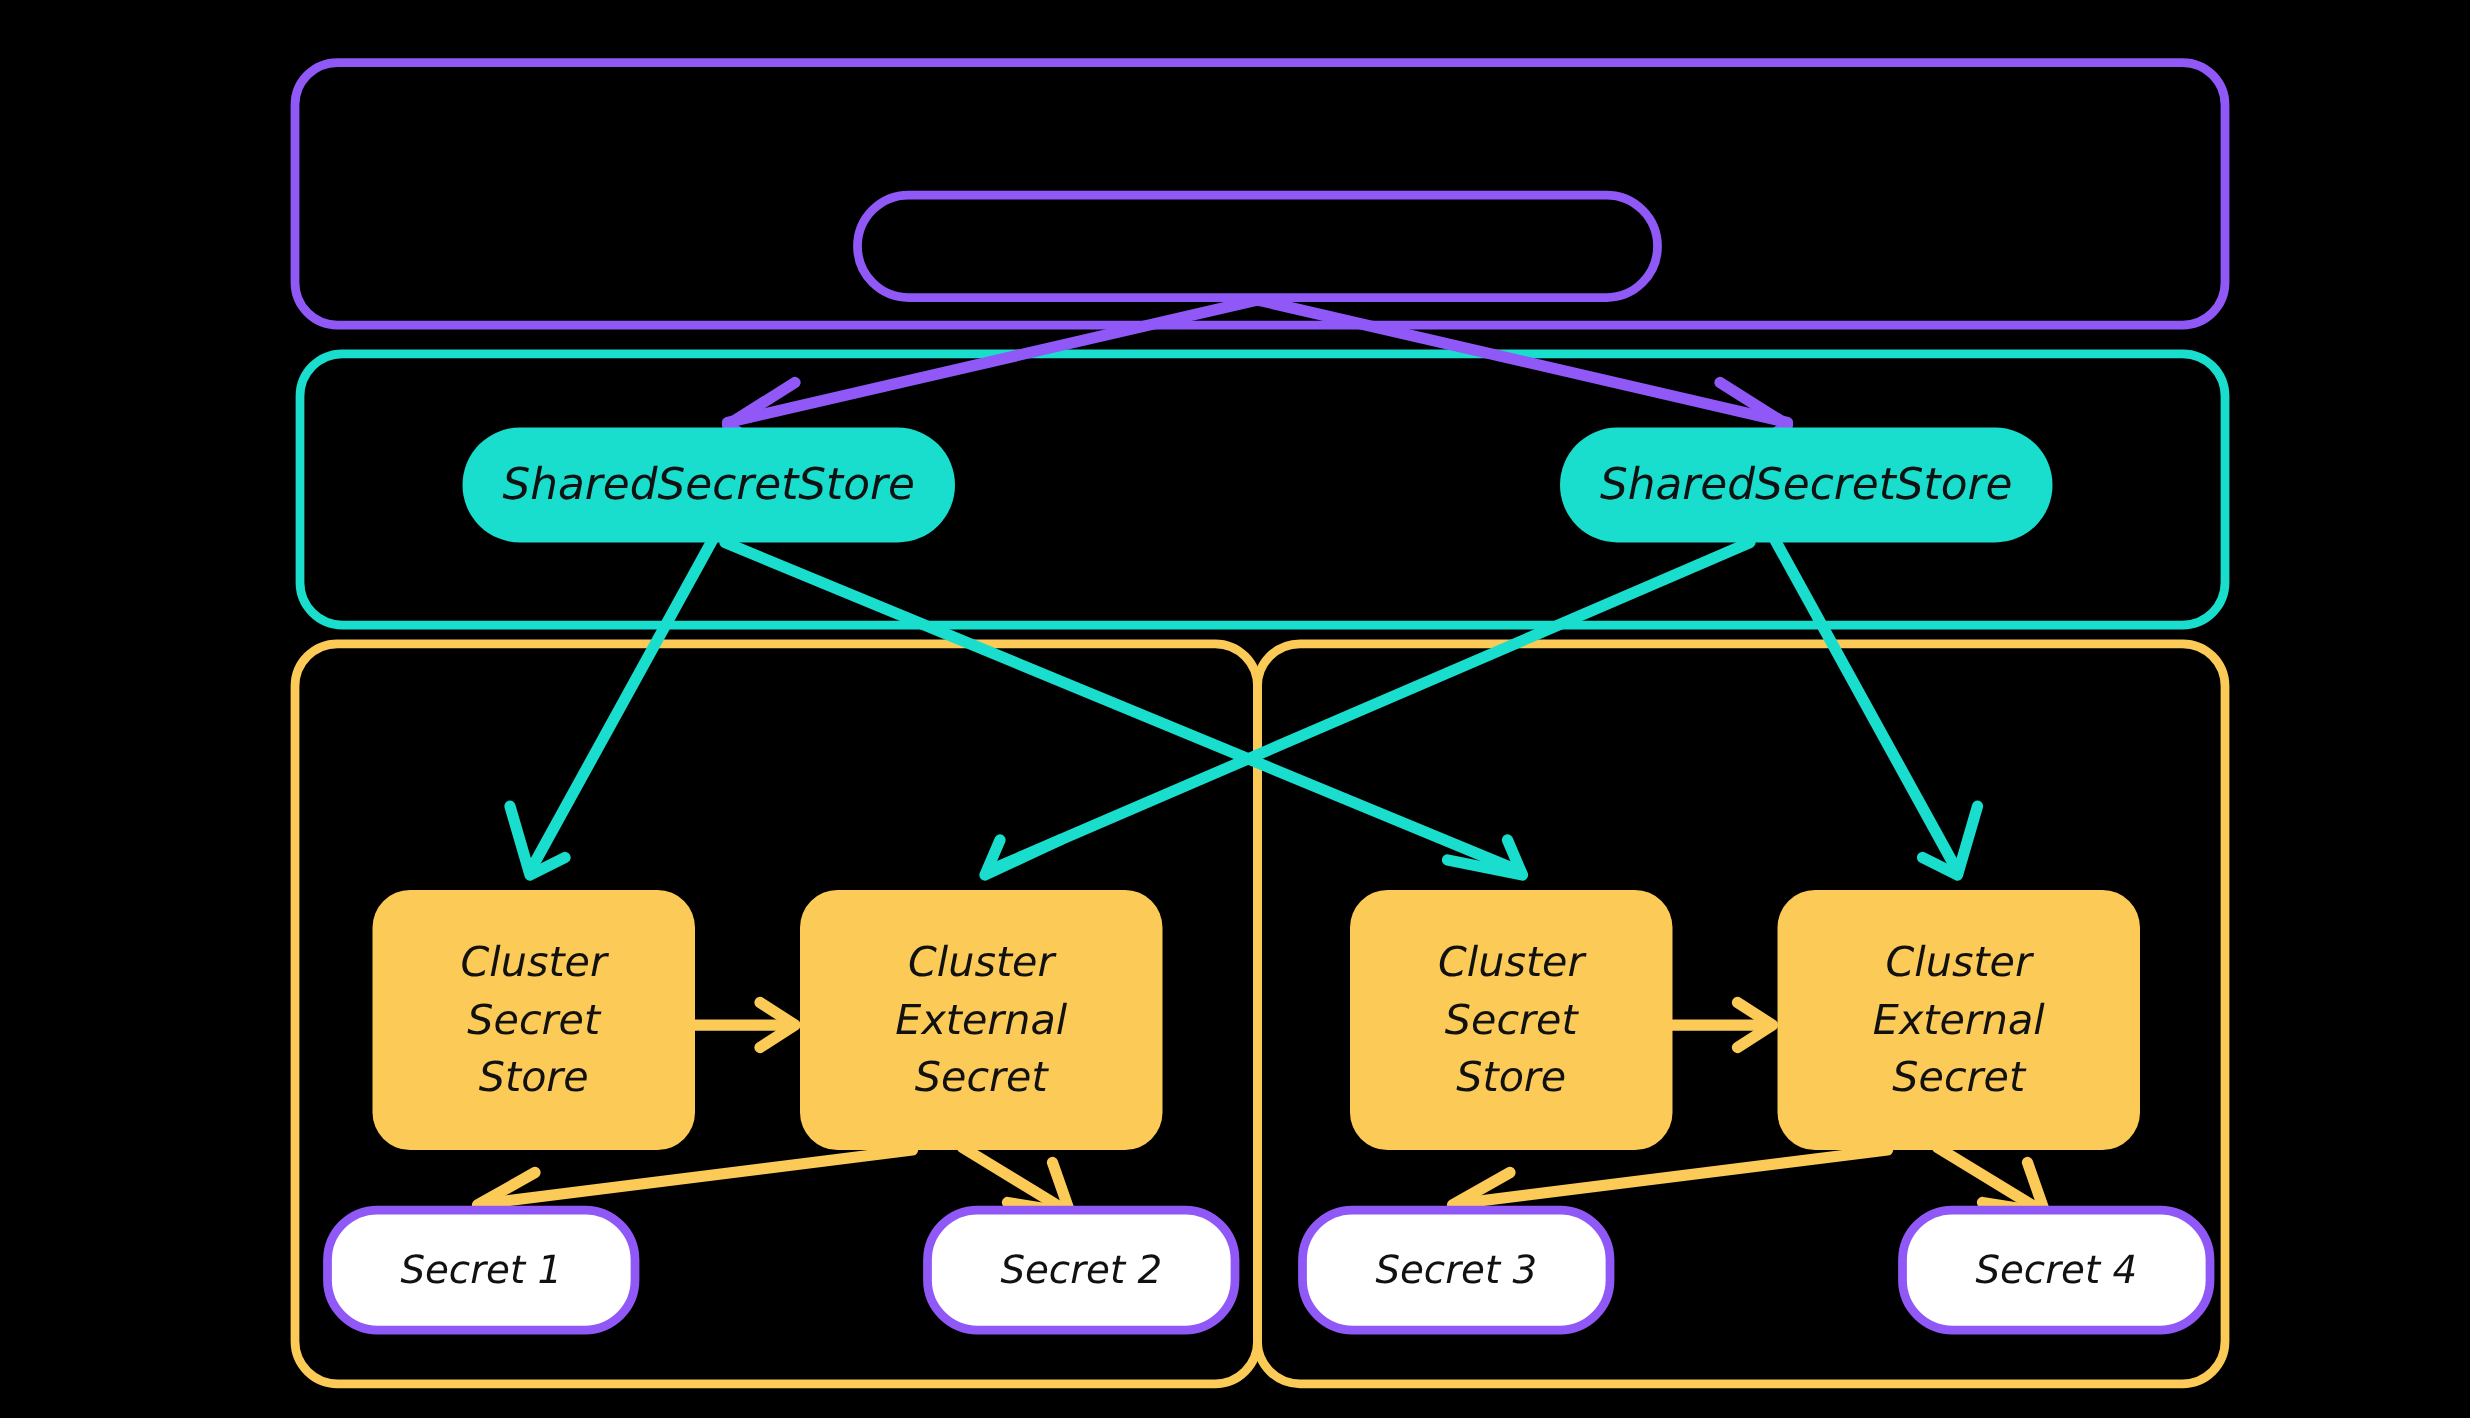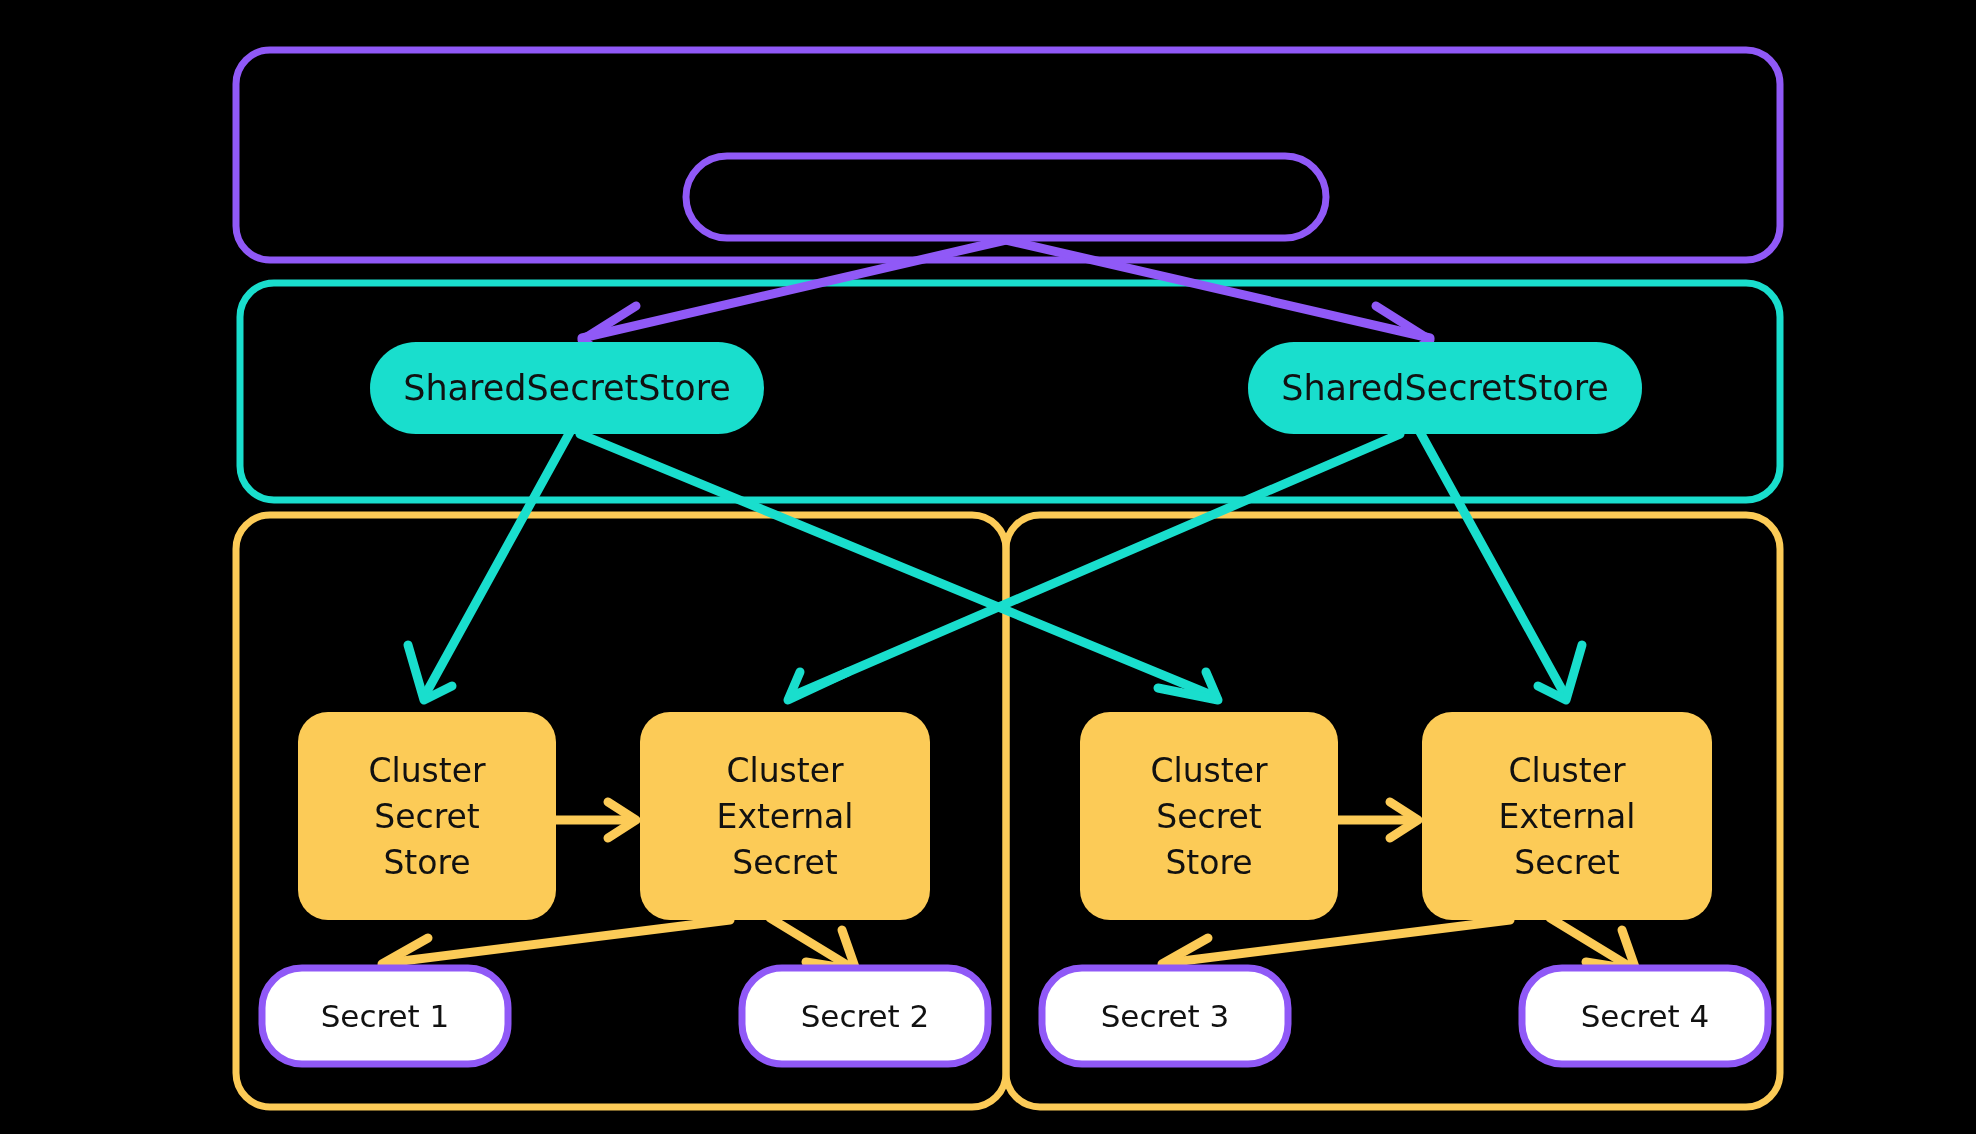--- a/index.html
+++ b/index.html
@@ -12,20 +12,21 @@
     width: 1976px;
     height: 1134px;
     overflow: hidden;
     font-family: "DejaVu Sans", sans-serif;
   }
   #diagram-root {
     position: relative;
     width: 1976px;
     height: 1134px;
     background: #000000;
+    font-style: italic;
   }
   svg#diagram-svg {
     display: block;
     width: 1976px;
     height: 1134px;
     background: #000000;
   }
   .node-label {
     font-family: "DejaVu Sans", sans-serif;
     fill: #111111;

